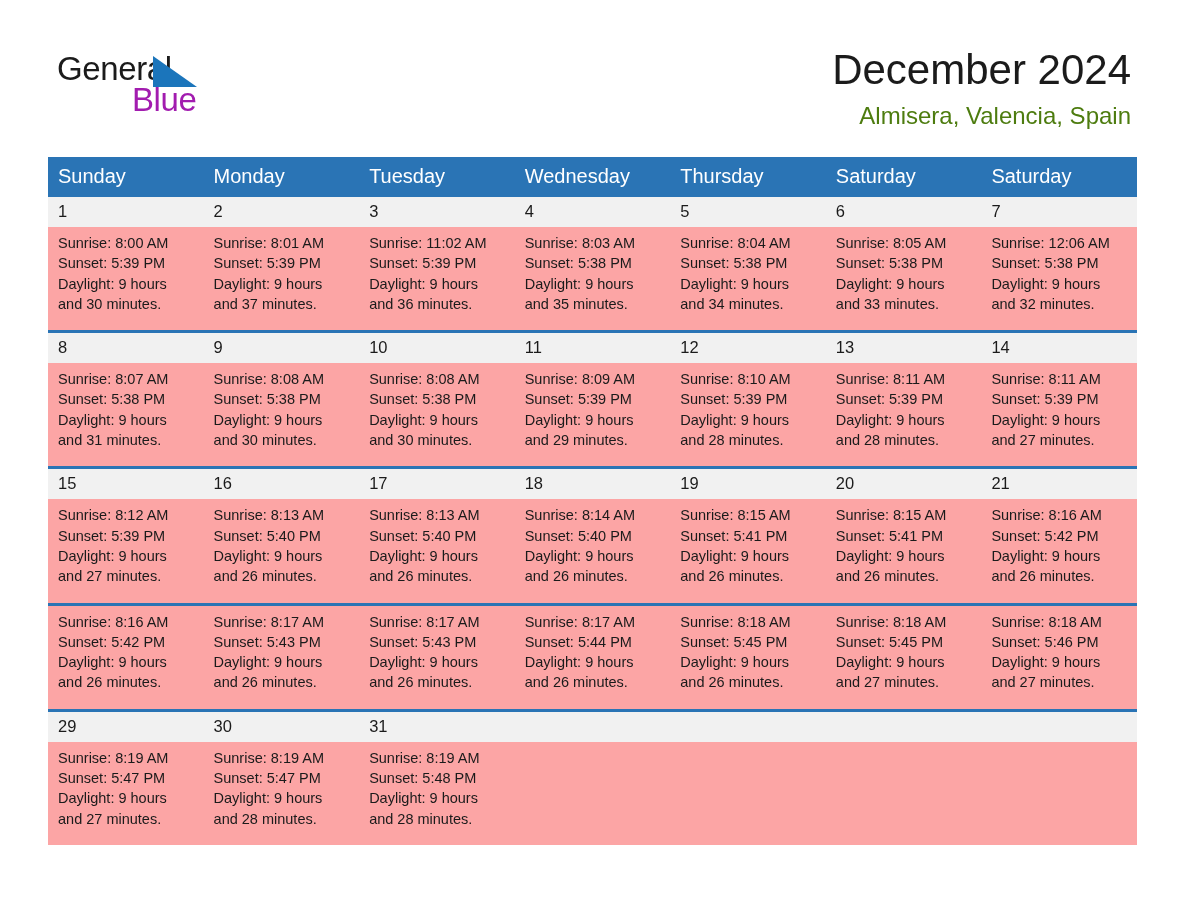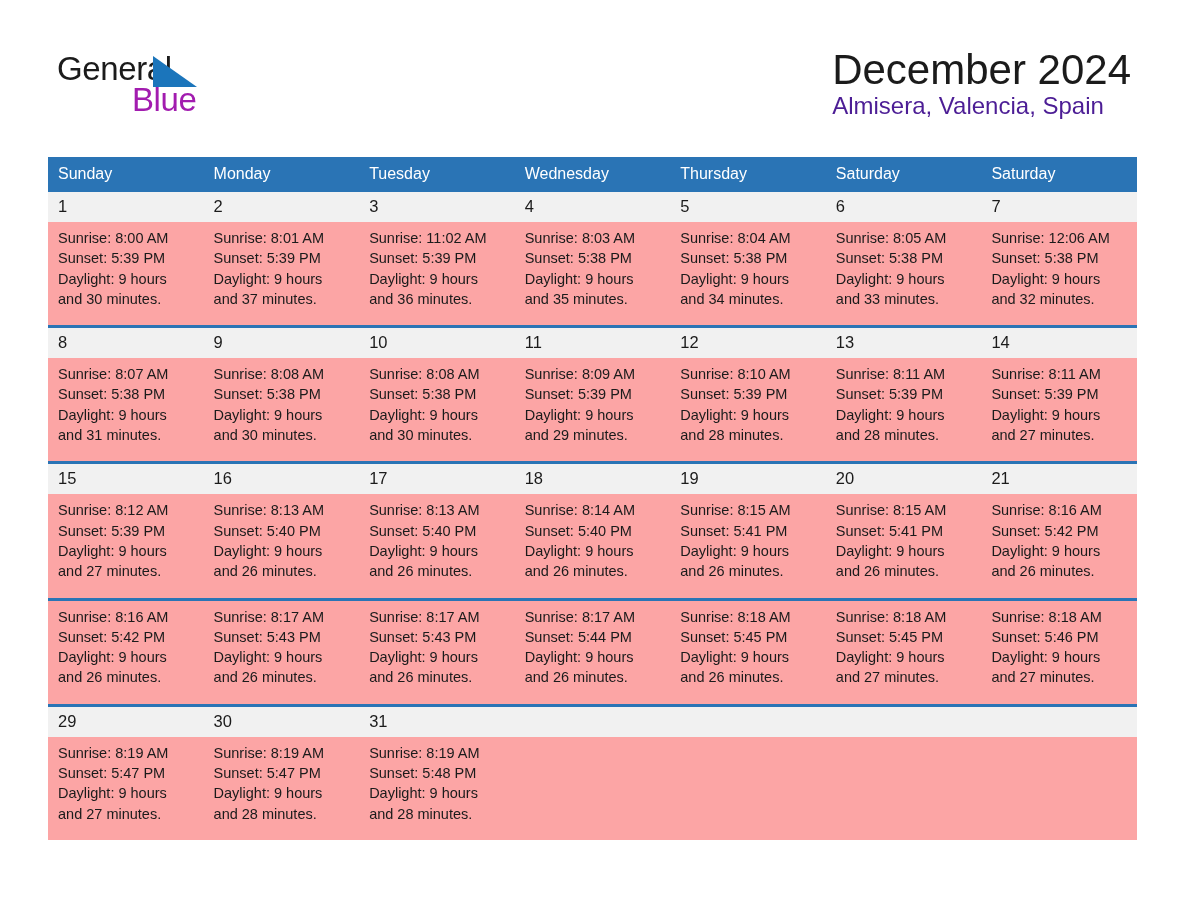--- a/index.html
+++ b/index.html
@@ -59,51 +59,53 @@
     top: 31px;
     font-size: 33px;
     letter-spacing: -0.4px;
     color: #a21caf;
     line-height: 1;
   }
   .title-block {
     position: absolute;
     right: 57px;
     top: 46px;
+    text-align: right;
   }
   .cal-title {
     font-size: 42px;
     font-weight: normal;
     color: #1b1b1b;
     line-height: 1.12;
     white-space: nowrap;
   }
   .cal-subtitle {
+    margin-top: 10px;
     font-size: 24px;
     font-weight: normal;
-    color: #4c1d95;
+    color: #4d7c0f;
     line-height: 1.1;
     white-space: nowrap;
   }
 
   
   .calendar {
     position: absolute;
     left: 48px;
     top: 157px;
     width: 1089px;
     border-collapse: collapse;
     table-layout: fixed;
   }
   .calendar col { width: 155.57px; }
 
   thead th {
     background: #2a74b5;
     color: #ffffff;
-    font-size: 16px;
+    font-size: 20px;
     font-weight: normal;
     text-align: left;
     padding: 8px 0 9px 10px;
     height: 18px;
     box-sizing: content-box;
   }
 
   tbody tr.date-row td {
     background: #f1f1f1;
     font-size: 16.5px;

